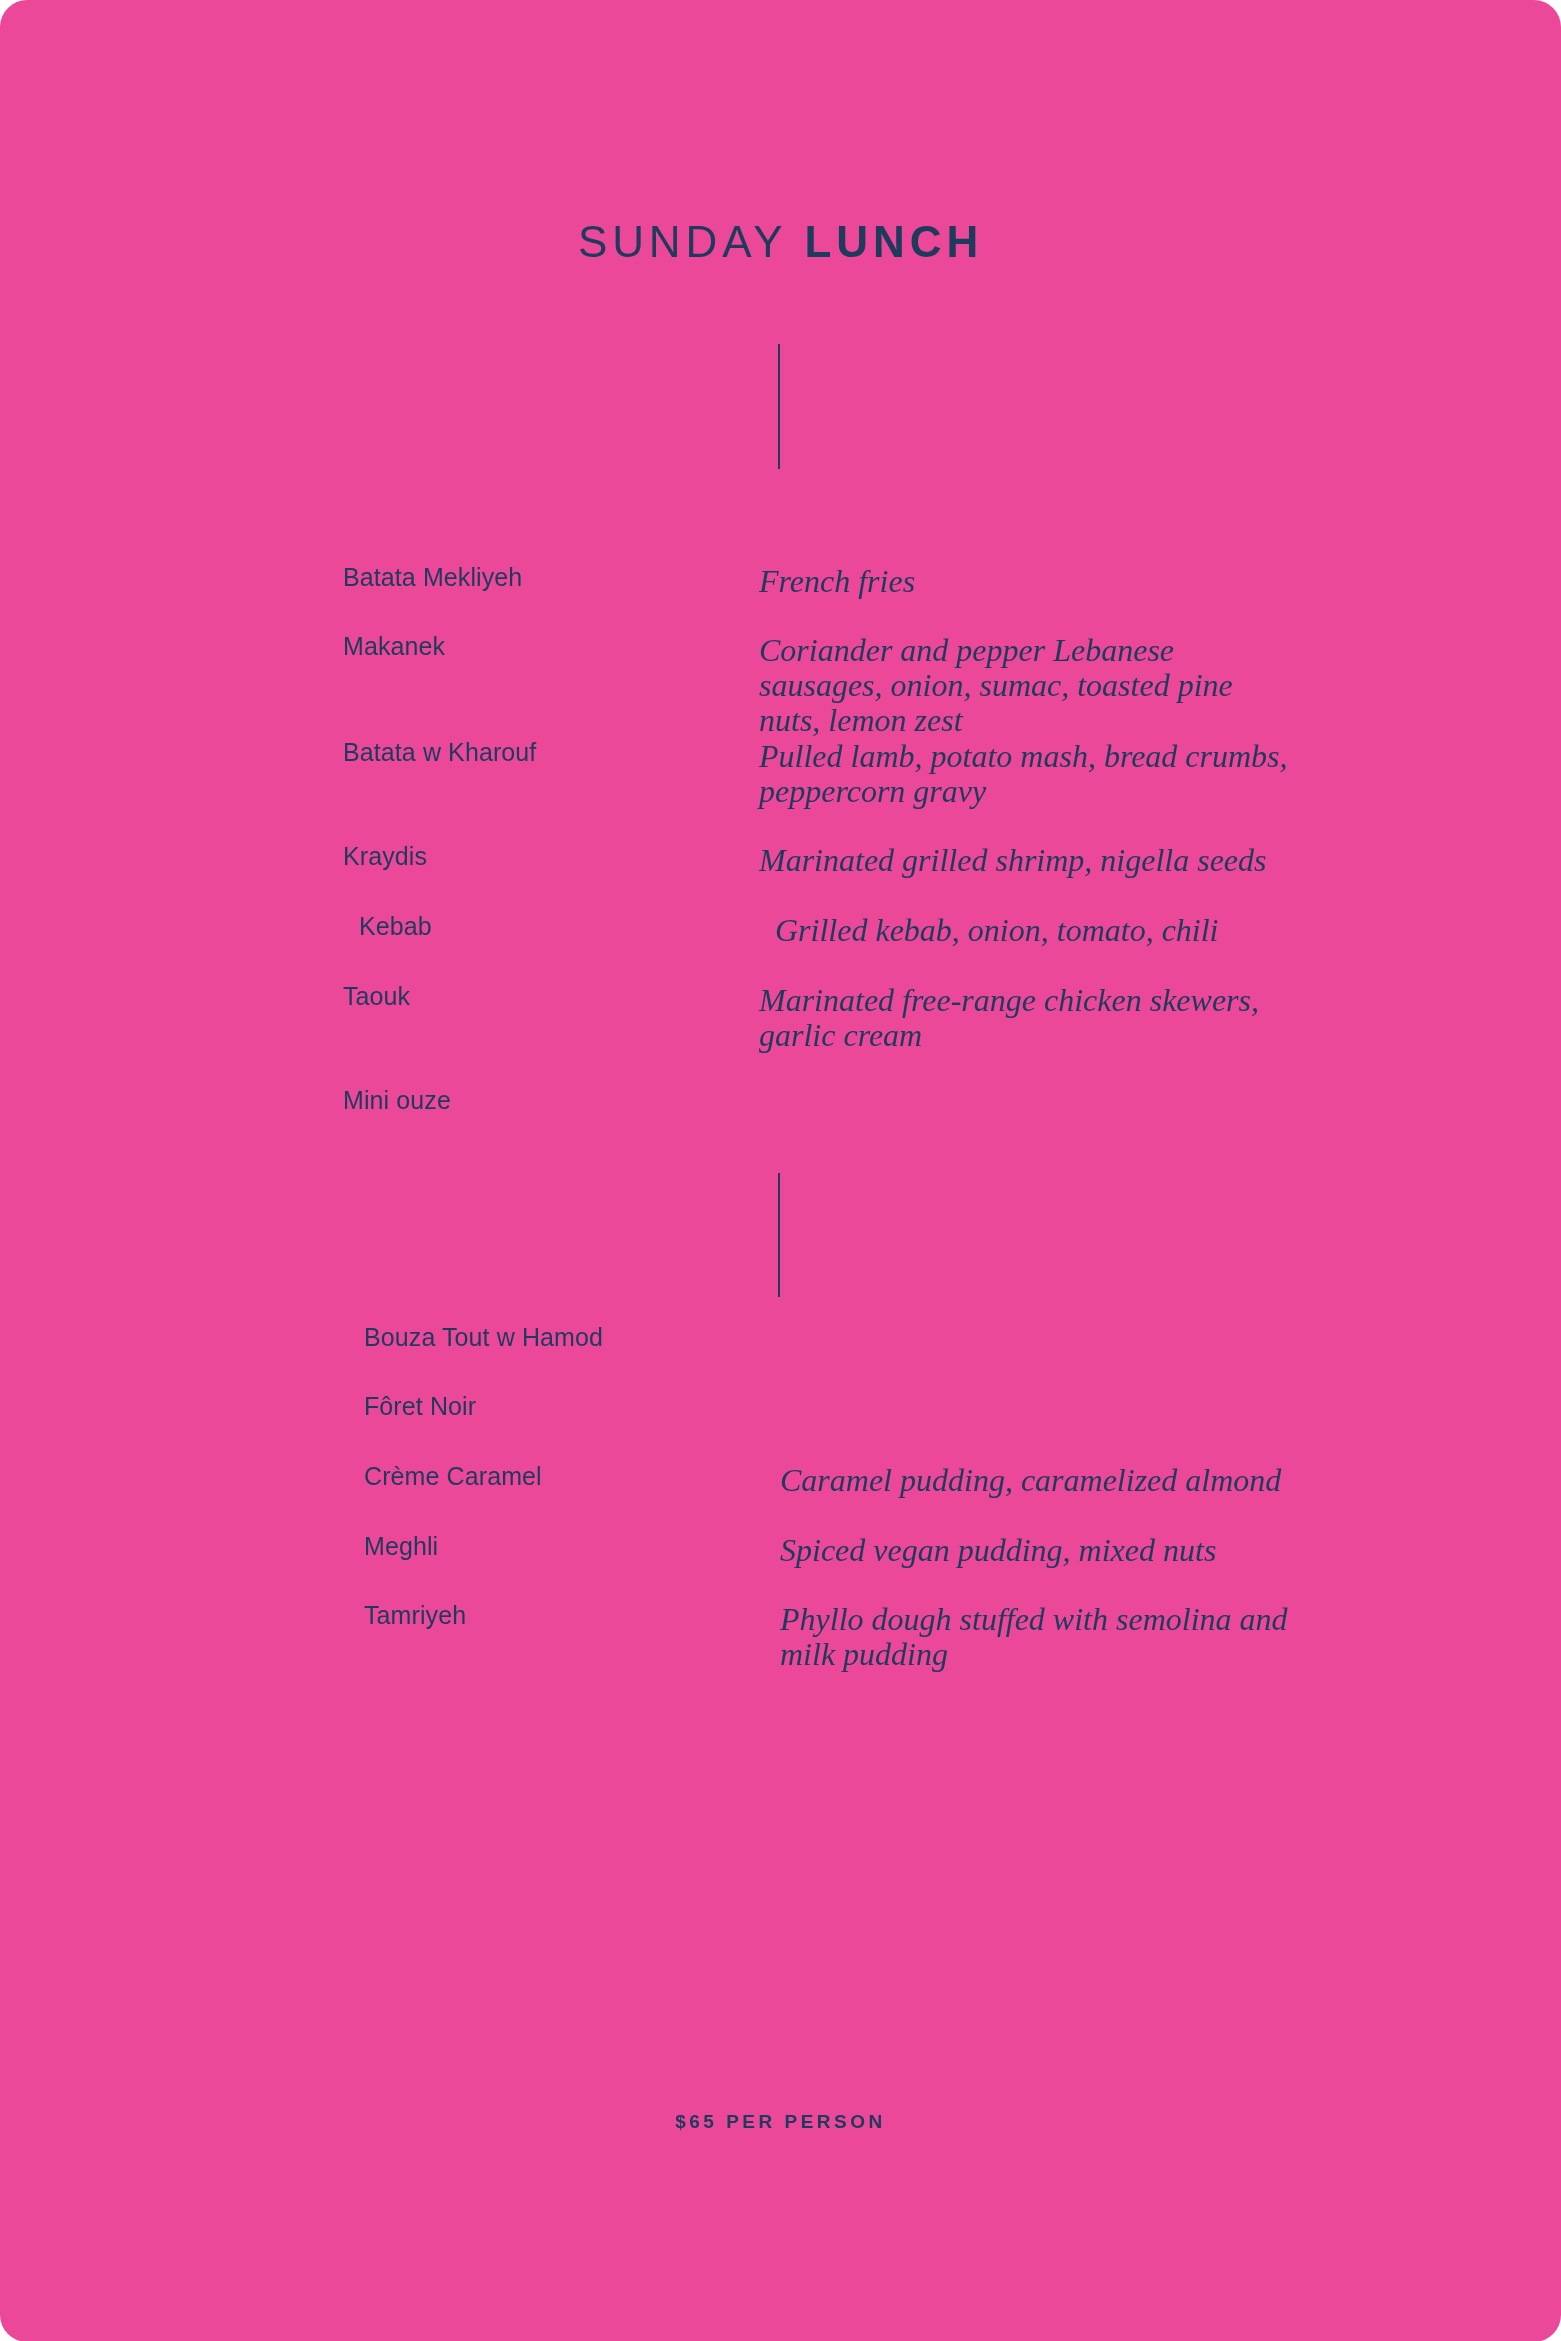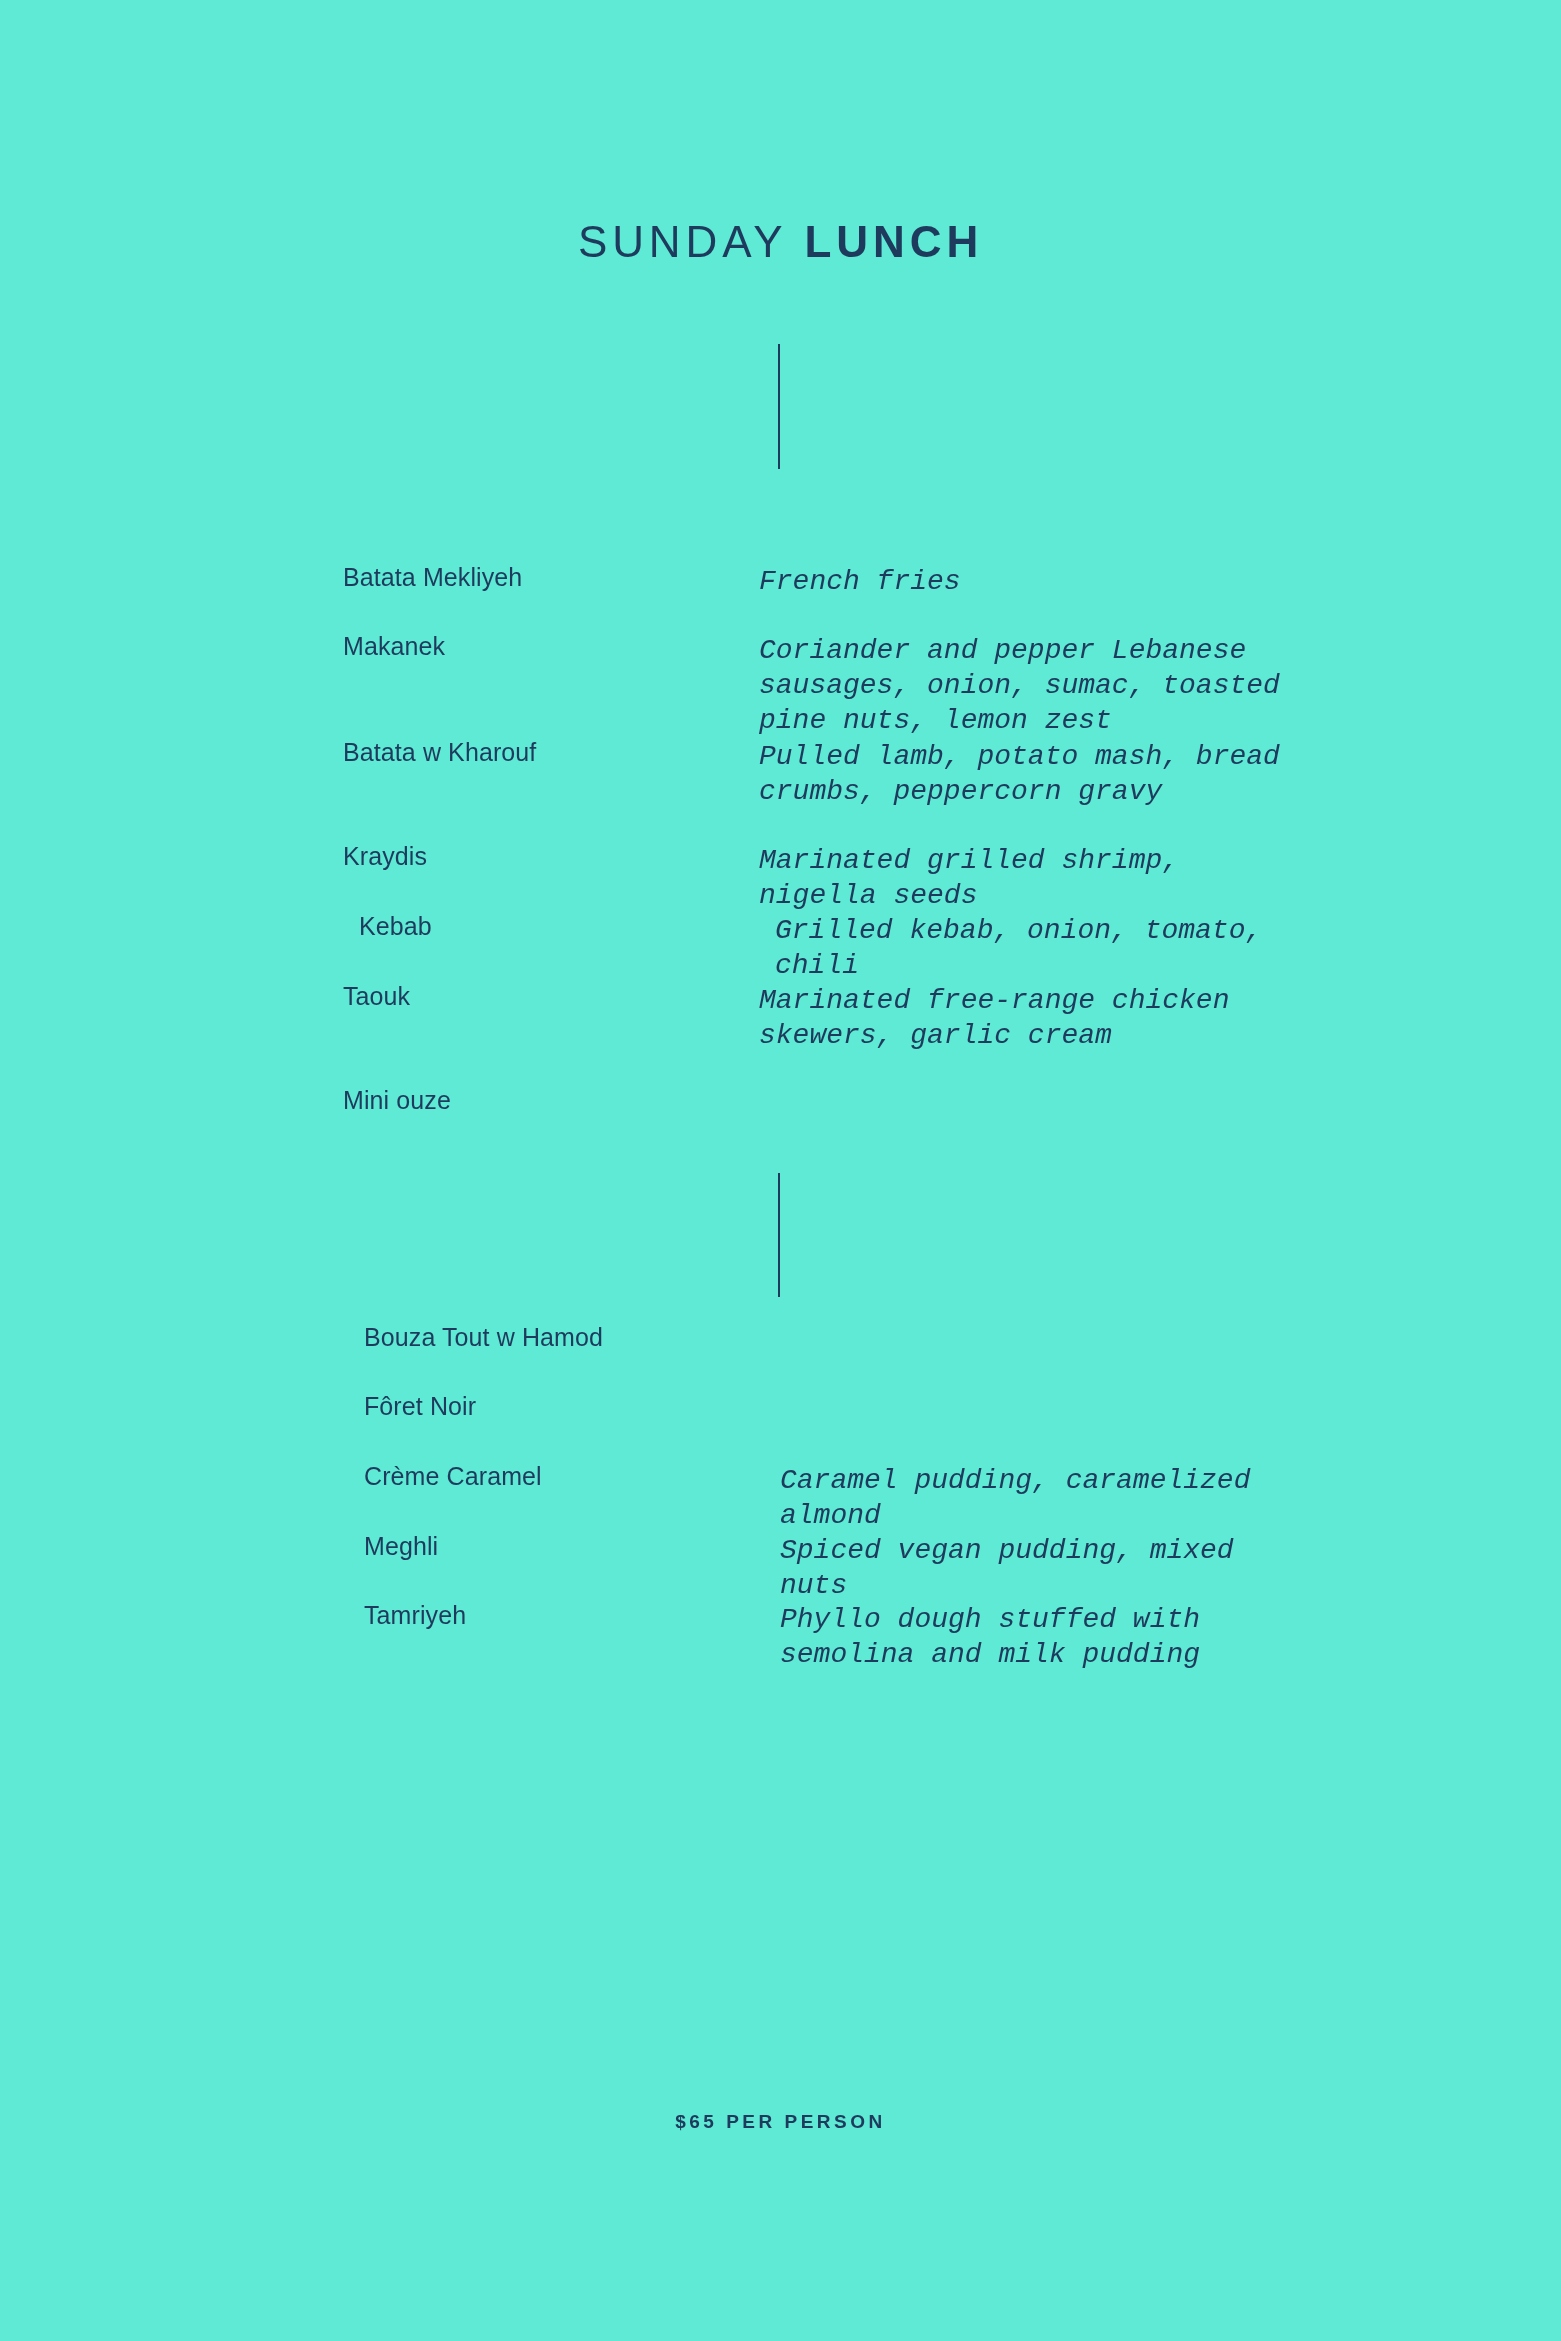--- a/index.html
+++ b/index.html
@@ -13,21 +13,22 @@
     font-family: "Liberation Sans", sans-serif;
     color: #1e3a5c;
     position: relative;
     overflow: hidden;
   }
 
   .page {
     position: relative;
     width: 1561px;
     height: 2342px;
-    background: #5eead4;
+    background: #ec4899;
+    border-radius: 27px;
   }
 
   
   .menu-title {
     position: absolute;
     top: 220px;
     left: 0;
     width: 1561px;
     text-align: center;
     white-space: nowrap;
@@ -81,23 +82,23 @@
     line-height: 33px;
     letter-spacing: 0.1px;
     color: #1e3a5c;
   }
 
   .item-desc {
     position: absolute;
     left: 743px;
     top: 2.8px;
     width: 529px;
-    font-family: Liberation Mono, monospace;
+    font-family: Liberation Serif, serif;
     font-style: italic;
-    font-size: 28px;
+    font-size: 32px;
     line-height: 35px;
     color: #1e3a5c;
   }
 
   
   .price-footer {
     position: absolute;
     top: 2112px;
     left: 0;
     width: 1561px;

